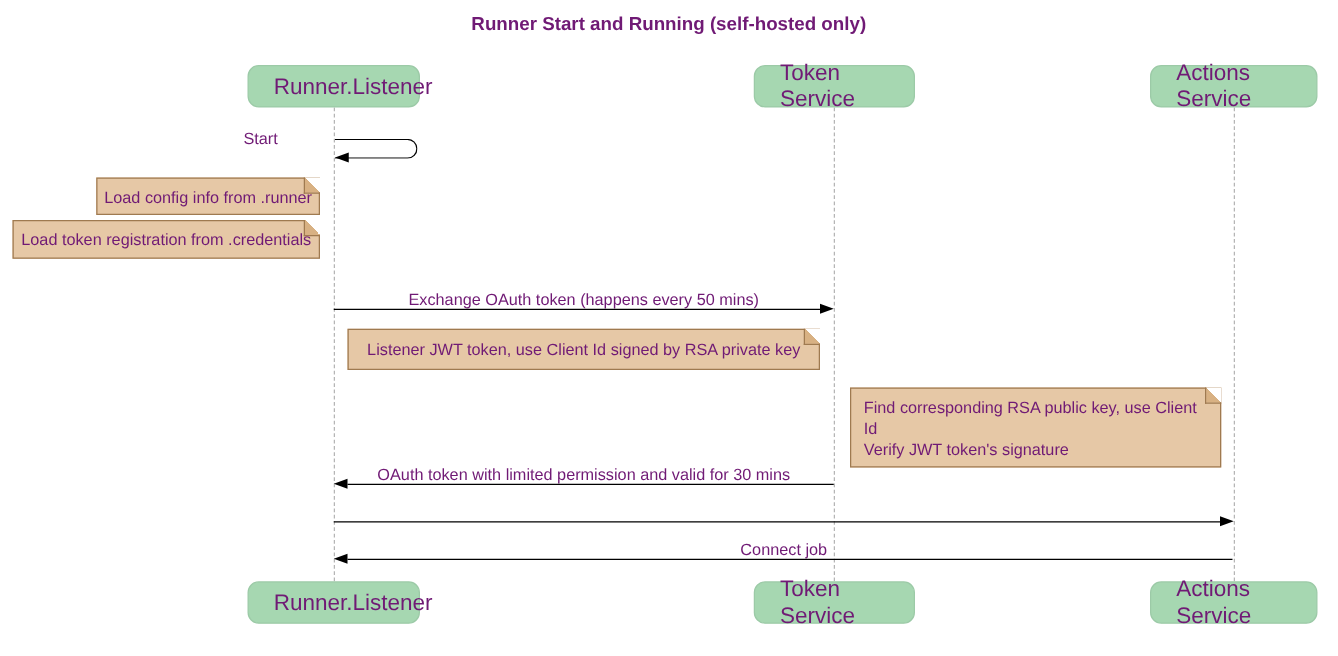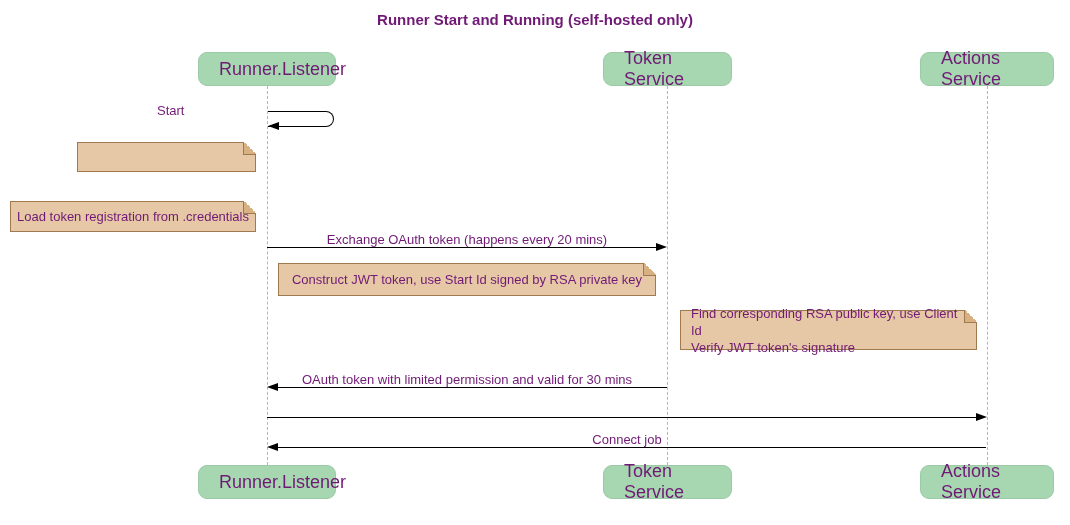--- a/index.html
+++ b/index.html
@@ -39,21 +39,21 @@
   }
   .arrow-left {
     position:absolute; width:0; height:0;
     border-top:4.5px solid transparent; border-bottom:4.5px solid transparent;
     border-right:11px solid #000;
   }
   .self-loop {
     position:absolute; box-sizing:border-box; border:1.5px solid #000; border-left:none;
     border-radius:0 9px 9px 0;
   }
-  .start-label { position:absolute; font-size:13px; text-align:left; }
+  .start-label { position:absolute; font-size:13px; text-align:center; }
 </style>
 </head>
 <body>
 
 <div id="canvas">
 
   <div class="title">Runner Start and Running (self-hosted only)</div>
 
   <div class="lifeline" style="left:266.5px;"></div>
   <div class="lifeline" style="left:667px;"></div>
@@ -67,38 +67,39 @@
   </div>
   <div class="participant" style="left:920px; top:52px; width:134px;">
     <span>Actions Service</span>
   </div>
 
   <div class="start-label" style="left:157px; top:103px; width:103px;">Start</div>
   <div class="self-loop" style="left:268px; top:111px; width:66px; height:16px;"></div>
   <div class="arrow-left" style="left:268px; top:122px;"></div>
 
   <div class="note" style="left:77px; top:142px; width:179px; height:30px;">
+    <span>Load config info from .runner</span>
     <span class="fold"></span>
   </div>
 
-  <div class="note" style="left:10px; top:201px; width:246px; height:31px;">
+  <div class="note" style="left:10px; top:176px; width:246px; height:31px;">
     <span>Load token registration from .credentials</span>
     <span class="fold"></span>
   </div>
 
-  <div class="msg-label" style="left:267px; top:232px; width:400px;">Exchange OAuth token (happens every 20 mins)</div>
+  <div class="msg-label" style="left:267px; top:232px; width:400px;">Exchange OAuth token (happens every 50 mins)</div>
   <div class="msg-line" style="left:267px; top:246.5px; width:390px;"></div>
   <div class="arrow-right" style="left:656px; top:242.5px;"></div>
 
   <div class="note" style="left:278px; top:263px; width:378px; height:33px;">
-    <span>Construct JWT token, use Start Id signed by RSA private key</span>
+    <span>Listener JWT token, use Client Id signed by RSA private key</span>
     <span class="fold"></span>
   </div>
 
-  <div class="note multiline" style="left:680px; top:310px; width:297px; height:40px;">
+  <div class="note multiline" style="left:680px; top:310px; width:297px; height:64px;">
     <span>Find corresponding RSA public key, use Client Id
 Verify JWT token's signature</span>
     <span class="fold"></span>
   </div>
 
   <div class="msg-label" style="left:267px; top:372px; width:400px;">OAuth token with limited permission and valid for 30 mins</div>
   <div class="msg-line" style="left:278px; top:386.5px; width:389px;"></div>
   <div class="arrow-left" style="left:267px; top:382.5px;"></div>
 
   <div class="msg-line" style="left:267px; top:416.5px; width:709px;"></div>

